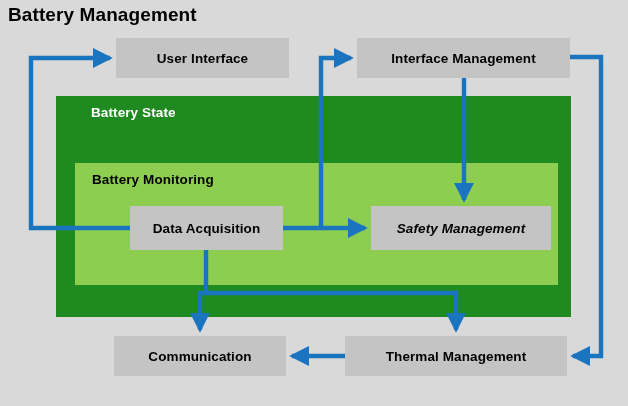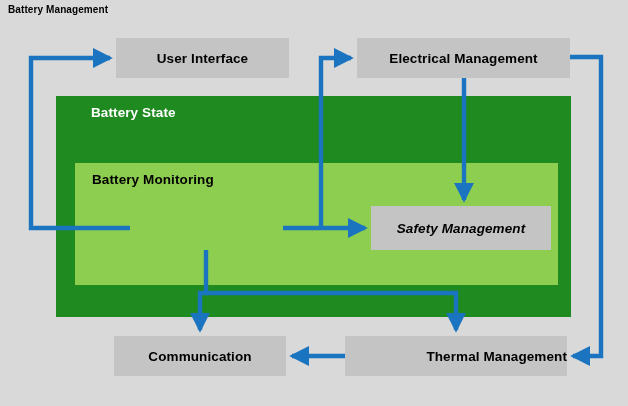--- a/index.html
+++ b/index.html
@@ -18,21 +18,21 @@
     position: absolute;
     left: 0;
     top: 0;
     width: 628px;
     height: 406px;
   }
   .diagram-title {
     position: absolute;
     left: 8px;
     top: 4px;
-    font-size: 10px;
+    font-size: 19px;
     font-weight: bold;
     color: #000000;
     letter-spacing: 0.1px;
     white-space: nowrap;
   }
   .container-box {
     position: absolute;
     box-sizing: border-box;
   }
   .container-box.dark {
@@ -117,29 +117,32 @@
 
       <path d="M 570 57 L 601 57 L 601 356 L 573 356" marker-end="url(#ah)"></path>
     </g>
   </svg>
 
   <div class="node-box" style="left:116px; top:38px; width:173px; height:40px;">
     <span class="node-label">User Interface</span>
   </div>
 
   <div class="node-box" style="left:357px; top:38px; width:213px; height:40px;">
-    <span class="node-label">Electrical Management</span>
+    <span class="node-label">Interface Management</span>
   </div>
 
+  <div class="node-box" style="left:130px; top:206px; width:153px; height:44px;">
+    <span class="node-label">Data Acquisition</span>
+  </div>
 
   <div class="node-box" style="left:371px; top:206px; width:180px; height:44px;font-style:italic;">
     <span class="node-label">Safety Management</span>
   </div>
 
   <div class="node-box" style="left:114px; top:336px; width:172px; height:40px;">
     <span class="node-label">Communication</span>
   </div>
 
-  <div class="node-box" style="left:345px; top:336px; width:222px; height:40px;justify-content:flex-end;">
+  <div class="node-box" style="left:345px; top:336px; width:222px; height:40px;">
     <span class="node-label">Thermal Management</span>
   </div>
 
 </div>
 
 </body></html>

